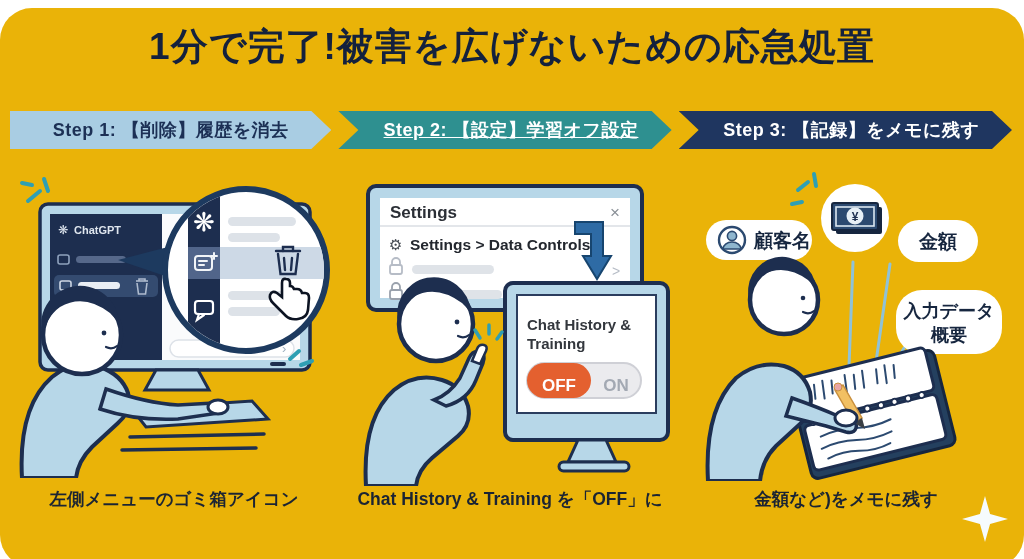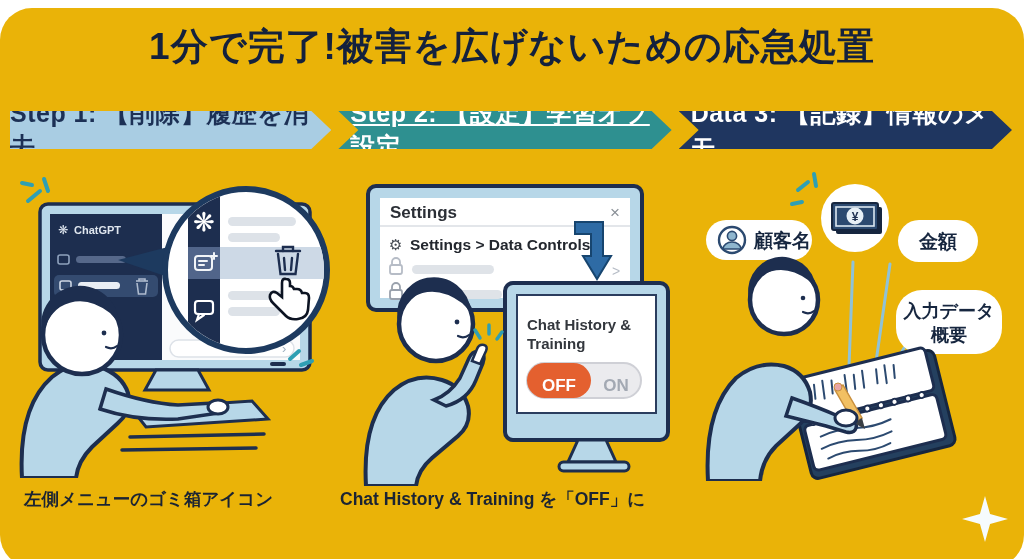--- a/index.html
+++ b/index.html
@@ -2,29 +2,29 @@
 <html><head>
 <meta charset="utf-8">
 <style>
   html,body{margin:0;padding:0;background:#fff;}
   body{font-family:"Liberation Sans","DejaVu Sans",sans-serif;}
   .canvas{position:relative;width:1024px;height:559px;background:#eab308;border-radius:32px;overflow:hidden;margin-top:8px;}
   .title{position:absolute;top:14px;left:0;width:1024px;text-align:center;
          font-size:37px;font-weight:800;color:#14213d;letter-spacing:1px;}
   .banner-row{position:absolute;top:103px;left:10px;right:12px;height:38px;display:flex;gap:7px;}
   .banner{flex:1 1 0;display:flex;align-items:center;justify-content:center;
-          font-size:25px;font-weight:700;letter-spacing:.5px;}
+          font-size:18px;font-weight:700;letter-spacing:.5px;}
   .banner.first{clip-path:polygon(0 0,calc(100% - 20px) 0,100% 50%,calc(100% - 20px) 100%,0 100%);}
   .banner.mid{clip-path:polygon(0 0,calc(100% - 20px) 0,100% 50%,calc(100% - 20px) 100%,0 100%,20px 50%);padding-left:12px;}
   .banner.b1{background:#a9cde3;color:#1c3055;}
   .banner.b2{background:#2e9090;color:#ffffff;text-decoration:underline;}
   .banner.b3{background:#1f3660;color:#ffffff;}
   .panel-svg{position:absolute;}
   svg{font-family:"Liberation Sans","DejaVu Sans",sans-serif;}
-  .caption{position:absolute;top:478px;font-size:17.5px;font-weight:700;
+  .caption{position:absolute;top:478px;text-align:center;font-size:17.5px;font-weight:700;
            color:#1b2433;line-height:1.55;}
   .cap1{left:24px;width:300px;}
   .cap2{left:340px;width:340px;}
   .cap3{left:692px;width:308px;}
   .sparkle-white{position:absolute;left:962px;top:488px;width:46px;height:46px;background:#f6fbfd;
      clip-path:polygon(50% 0,61% 39%,100% 50%,61% 61%,50% 100%,39% 61%,0 50%,39% 39%);}
 </style>
 </head>
 <body>
 
@@ -33,21 +33,21 @@
   <div class="title">1分で完了!被害を広げないための応急処置</div>
 
   <div class="banner-row">
     <div class="banner first b1">
       <span>Step 1: 【削除】履歴を消去</span>
     </div>
     <div class="banner mid b2">
       <span>Step 2: 【設定】学習オフ設定</span>
     </div>
     <div class="banner mid b3">
-      <span>Data 3: 【記録】情報のメモ</span>
+      <span>Step 3: 【記録】をメモに残す</span>
     </div>
   </div>
 
   <svg class="panel-svg" style="left:18px;top:155px" width="332" height="315" viewBox="0 0 332 315">
     <g stroke="#2f9fb3" stroke-width="4" stroke-linecap="round">
       <line x1="10" y1="38" x2="22" y2="28"></line>
         <line x1="26" y1="16" x2="30" y2="28"></line>
         <line x1="4" y1="20" x2="14" y2="22"></line>
     </g>
 
@@ -294,16 +294,17 @@
     </g>
   </svg>
 
   <div class="caption cap1">
     <div>左側メニューのゴミ箱アイコン</div>
   </div>
   <div class="caption cap2">
     <div>Chat History &amp; Training を「OFF」に</div>
   </div>
   <div class="caption cap3">
+    <div>金額など)をメモに残す</div>
   </div>
 
   <div class="sparkle-white"></div>
 </div>
 
 </body></html>

